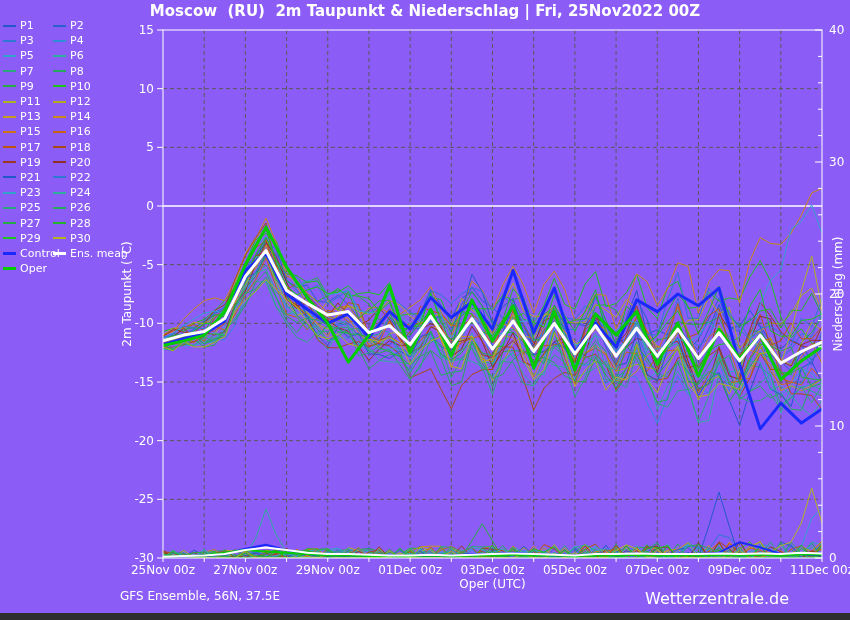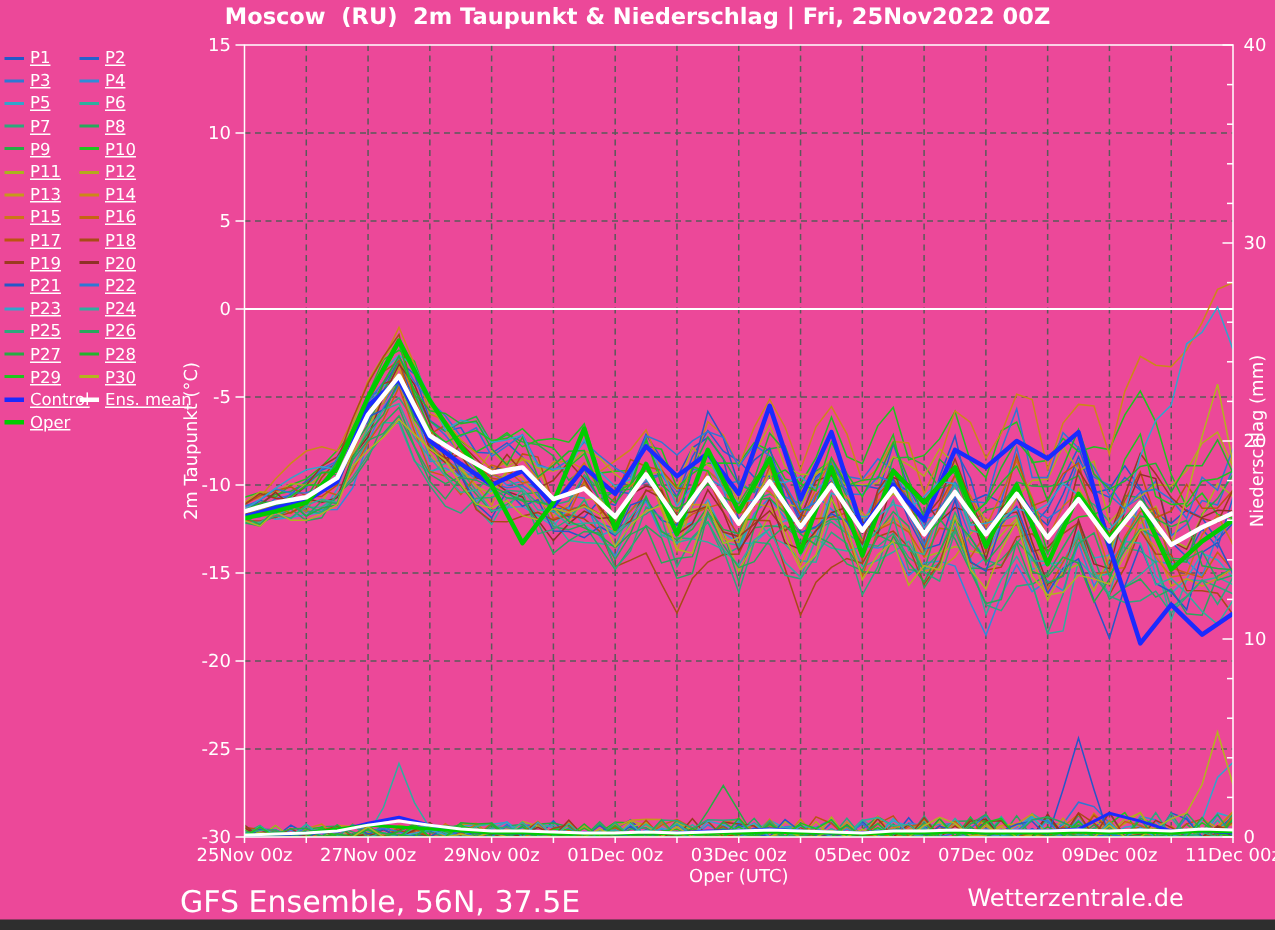--- a/index.html
+++ b/index.html
@@ -1,27 +1,27 @@
 <!DOCTYPE html>
 <html><head>
 <meta charset="utf-8">
 <style>
   html,body{margin:0;padding:0;background:#000;}
-  .stage{position:relative;width:850px;height:620px;background:#ec4899;overflow:hidden;
+  .stage{position:relative;width:850px;height:620px;background:#8b5cf6;overflow:hidden;
          font-family:"DejaVu Sans",sans-serif;color:#fff;}
   .title{position:absolute;top:2px;left:0;right:0;text-align:center;
          font-size:15px;font-weight:bold;white-space:pre;}
-  .legend{position:absolute;left:3px;top:31px;display:grid;
-          grid-template-columns:50px 64px;grid-auto-rows:15.2px;align-items:center;text-decoration:underline;}
+  .legend{position:absolute;left:3px;top:18px;display:grid;
+          grid-template-columns:50px 64px;grid-auto-rows:15.2px;align-items:center;}
   .lg-item{display:flex;align-items:center;gap:4px;font-size:11px;white-space:nowrap;}
   .lg-item .sw{width:13px;height:2px;flex:0 0 13px;}
   .lg-item .sw.thick{height:3px;}
   svg{position:absolute;left:0;top:0;}
   .xlabel{position:absolute;left:163px;width:659px;top:577px;text-align:center;font-size:12px;}
-  .footer-left{position:absolute;left:120px;top:589px;font-size:20px;}
+  .footer-left{position:absolute;left:120px;top:589px;font-size:12px;}
   .footer-right{position:absolute;left:645px;top:589px;font-size:16px;}
   .bottom-strip{position:absolute;left:0;bottom:0;width:850px;height:7px;background:#2e2e2e;}
 </style>
 </head>
 <body>
 
 <div class="stage">
   <div class="title">Moscow  (RU)  2m Taupunkt &amp; Niederschlag | Fri, 25Nov2022 00Z</div>
   <div class="legend">
       <div class="lg-item">

